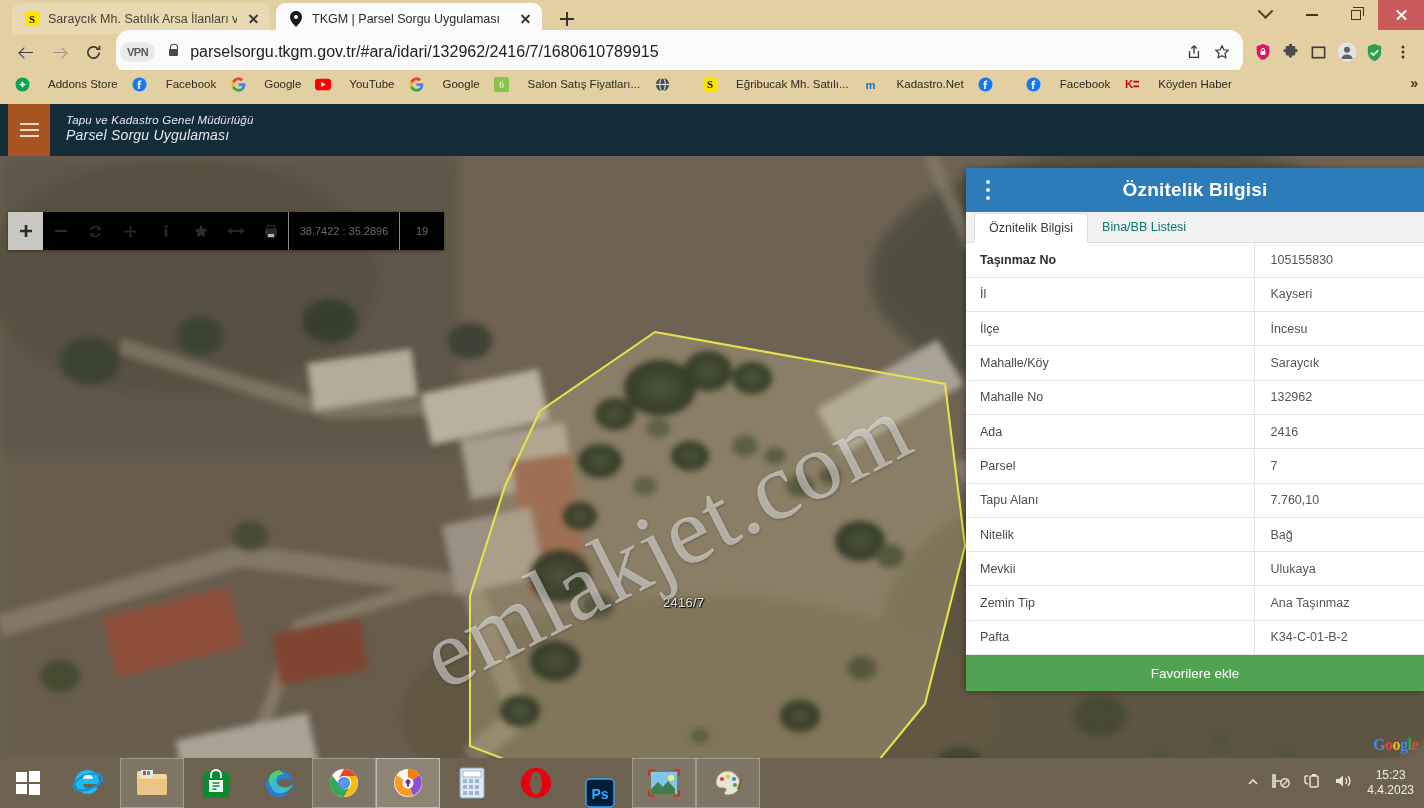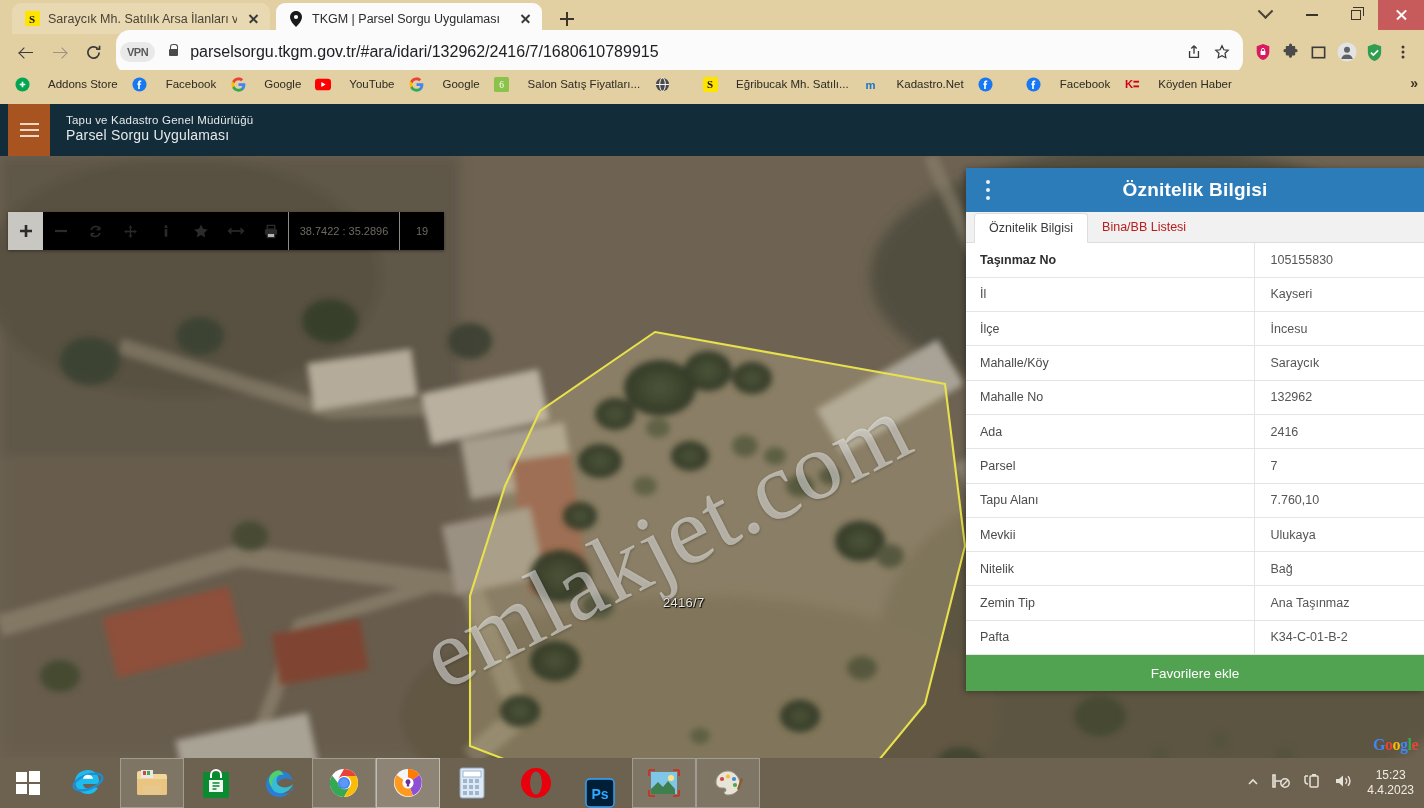--- a/index.html
+++ b/index.html
@@ -79,21 +79,21 @@
 
   
   .bookmarks { height:28px; background:#e2cfa2; display:flex; align-items:center; padding:0 8px; gap:2px; position:relative; }
   .bm { display:flex; align-items:center; gap:18px; padding:2px 6px; font-size:11.5px; color:#2e2a22; white-space:nowrap; }
   .bm .bmi { width:16px; height:16px; flex:0 0 16px; display:flex; align-items:center; justify-content:center; }
   .chevrons { position:absolute; right:6px; top:5px; font-size:14px; color:#3c3428; font-weight:bold; }
 
   
   #page { position:absolute; left:0; top:104px; width:1424px; height:654px; overflow:hidden; background:#0e1a22; }
 
-  .apphead { position:absolute; left:0; top:0; width:1424px; height:52px; background:#122c3a; z-index:6; }
+  .apphead { position:absolute; left:0; top:0; width:1424px; height:52px; background:#122c3a; z-index:6;font-style:italic; }
   .hamb { position:absolute; left:8px; top:0px; width:42px; height:52px; background:#a85420; display:flex; align-items:center; justify-content:center; }
   .hamb i { display:block; width:19px; height:2px; background:#f0d9c6; box-shadow:0 -6px 0 #f0d9c6, 0 6px 0 #f0d9c6; }
   .apptitle { position:absolute; left:66px; top:9px; color:#e6e8ea; }
   .apptitle .l1 { font-size:11.5px; line-height:15px; letter-spacing:.2px; }
   .apptitle .l2 { font-size:14px; line-height:15px; letter-spacing:.2px; }
 
   
   .map { position:absolute; left:0; top:52px; width:1424px; height:602px; overflow:hidden; background:#6b6153; }
   .mapimg { position:absolute; left:0; top:0; width:1424px; height:602px; }
 
@@ -118,21 +118,21 @@
   
   .panel { position:absolute; right:0; top:64px; width:458px; z-index:8; background:#fff; box-shadow:-1px 1px 6px rgba(0,0,0,.35); }
   .panelhead { position:relative; height:44px; background:#2d7cba; display:flex; align-items:center; justify-content:center; }
   .panelhead .ptitle { color:#fff; font-size:19px; font-weight:bold; letter-spacing:.2px; }
   .kebab { position:absolute; left:20px; top:12px; width:4px; height:20px; }
   .kebab i { display:block; width:4px; height:4px; border-radius:50%; background:#e9f1f7; margin-bottom:4px; }
 
   .tabsrow { height:31px; background:#f1f1f1; border-bottom:1px solid #ddd; display:flex; align-items:flex-end; padding-left:8px; }
   .ptab { height:30px; padding:0 14px; display:flex; align-items:center; font-size:12.5px; }
   .ptab.active { background:#fff; border:1px solid #ddd; border-bottom:1px solid #fff; border-radius:4px 4px 0 0; color:#3a3a3a; position:relative; top:1px; }
-  .ptab.inact { color:#b91c1c; }
+  .ptab.inact { color:#0f766e; }
 
   table.attrs { width:100%; border-collapse:collapse; }
   table.attrs td { height:34.3px; font-size:12.5px; color:#4b4b4b; border-bottom:1px solid #e4e4e4; padding:0 0 0 14px; vertical-align:middle; }
   table.attrs td.k { width:288px; border-right:1px solid #e4e4e4; }
   table.attrs tr.firstrow td.k { font-weight:bold; color:#2f2f2f; }
   table.attrs td.v { color:#555; padding-left:16px; }
 
   .favbtn { height:36px; background:#51a351; display:flex; align-items:center; justify-content:center;
      color:#fff; font-size:13.5px; }
 </style>
@@ -589,26 +589,26 @@
       </tr>
       <tr>
         <td class="k">Parsel</td>
         <td class="v">7</td>
       </tr>
       <tr>
         <td class="k">Tapu Alanı</td>
         <td class="v">7.760,10</td>
       </tr>
       <tr>
+        <td class="k">Nitelik</td>
+        <td class="v">Bağ</td>
+      </tr>
+      <tr>
         <td class="k">Mevkii</td>
         <td class="v">Ulukaya</td>
-      </tr>
-      <tr>
-        <td class="k">Nitelik</td>
-        <td class="v">Bağ</td>
       </tr>
       <tr>
         <td class="k">Zemin Tip</td>
         <td class="v">Ana Taşınmaz</td>
       </tr>
       <tr>
         <td class="k">Pafta</td>
         <td class="v">K34-C-01-B-2</td>
       </tr>
     </tbody>

